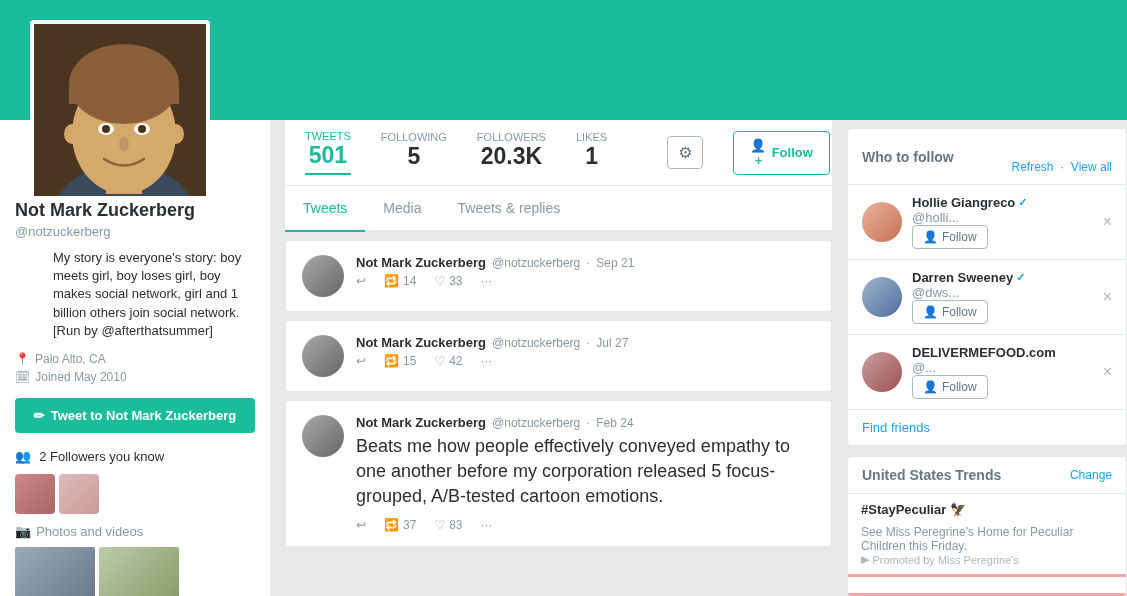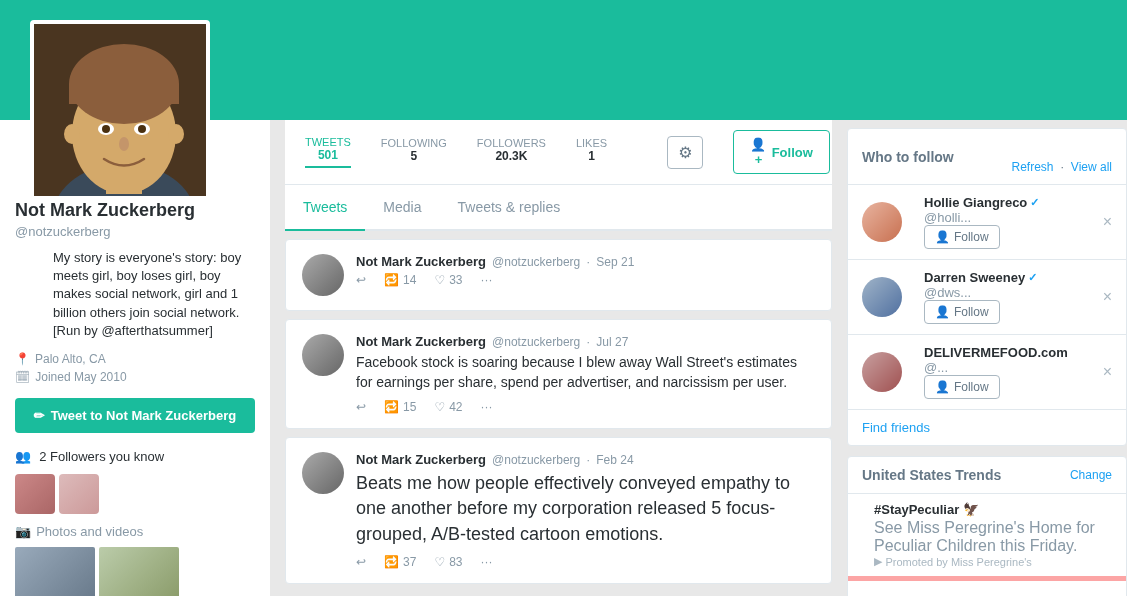--- a/index.html
+++ b/index.html
@@ -183,21 +183,21 @@
       border-bottom: 2px solid #1abc9c;
     }
 
     .stat-label {
       font-size: 11px;
       color: #8899a6;
       text-transform: uppercase;
     }
 
     .stat-value {
-      font-size: 12px;
+      font-size: 23px;
       font-weight: bold;
       color: #1abc9c;
     }
 
     .stat-item.active .stat-label {
       color: #1abc9c;
     }
 
     .gear-btn {
       background: #fff;
@@ -353,21 +353,21 @@
       color: #1da1f2;
       cursor: pointer;
       text-decoration: none;
     }
 
     .wtf-item {
       display: flex;
       align-items: center;
       padding: 10px 14px;
       border-bottom: 1px solid #e1e8ed;
-      gap: 22px;
+      gap: 10px;
     }
 
     .wtf-avatar {
       width: 40px;
       height: 40px;
       border-radius: 50%;
       flex-shrink: 0;
     }
 
     .wtf-avatar-1 { background: linear-gradient(135deg, #e8b4a0, #c87050); }
@@ -440,35 +440,35 @@
     }
 
     .trends-change {
       font-size: 12px;
       font-weight: normal;
       color: #1da1f2;
       cursor: pointer;
     }
 
     .trend-item {
-      padding: 8px 26px;
-      border-bottom: 5px solid #fca5a5;
+      padding: 8px 13px;
+      border-bottom: 3px solid #fca5a5;
     }
 
     .trend-hashtag {
       font-size: 13px;
       font-weight: bold;
       color: #292f33;
       cursor: pointer;
     }
 
     .trend-sub {
-      font-size: 16px;
-      color: #8899a6;
-      margin-top: 2px;
+      font-size: 12px;
+      color: #8899a6;
+      margin-top: 8px;
     }
 
     .trend-promoted {
       font-size: 11px;
       color: #aab8c2;
       display: flex;
       align-items: center;
       gap: 3px;
     }
 
@@ -607,21 +607,20 @@
 
     <div class="tweet-card">
       <div class="tweet-avatar"></div>
       <div class="tweet-body">
         <div class="tweet-header">
           <span class="tweet-name">Not Mark Zuckerberg</span>
           <span class="tweet-handle">@notzuckerberg</span>
           <span class="tweet-date">·</span>
           <span class="tweet-date">Jul 27</span>
         </div>
-        <div class="tweet-text">Facebook stock is soaring because I blew away Wall Street's estimates for earnings per share, spend per advertiser, and narcissism per user.</div>
         <div class="tweet-actions">
           <span class="tweet-action">↩</span>
           <span class="tweet-action">🔁 <span>15</span></span>
           <span class="tweet-action">♡ <span>42</span></span>
           <span class="tweet-action">···</span>
         </div>
       </div>
     </div>
 
     <div class="tweet-card">

